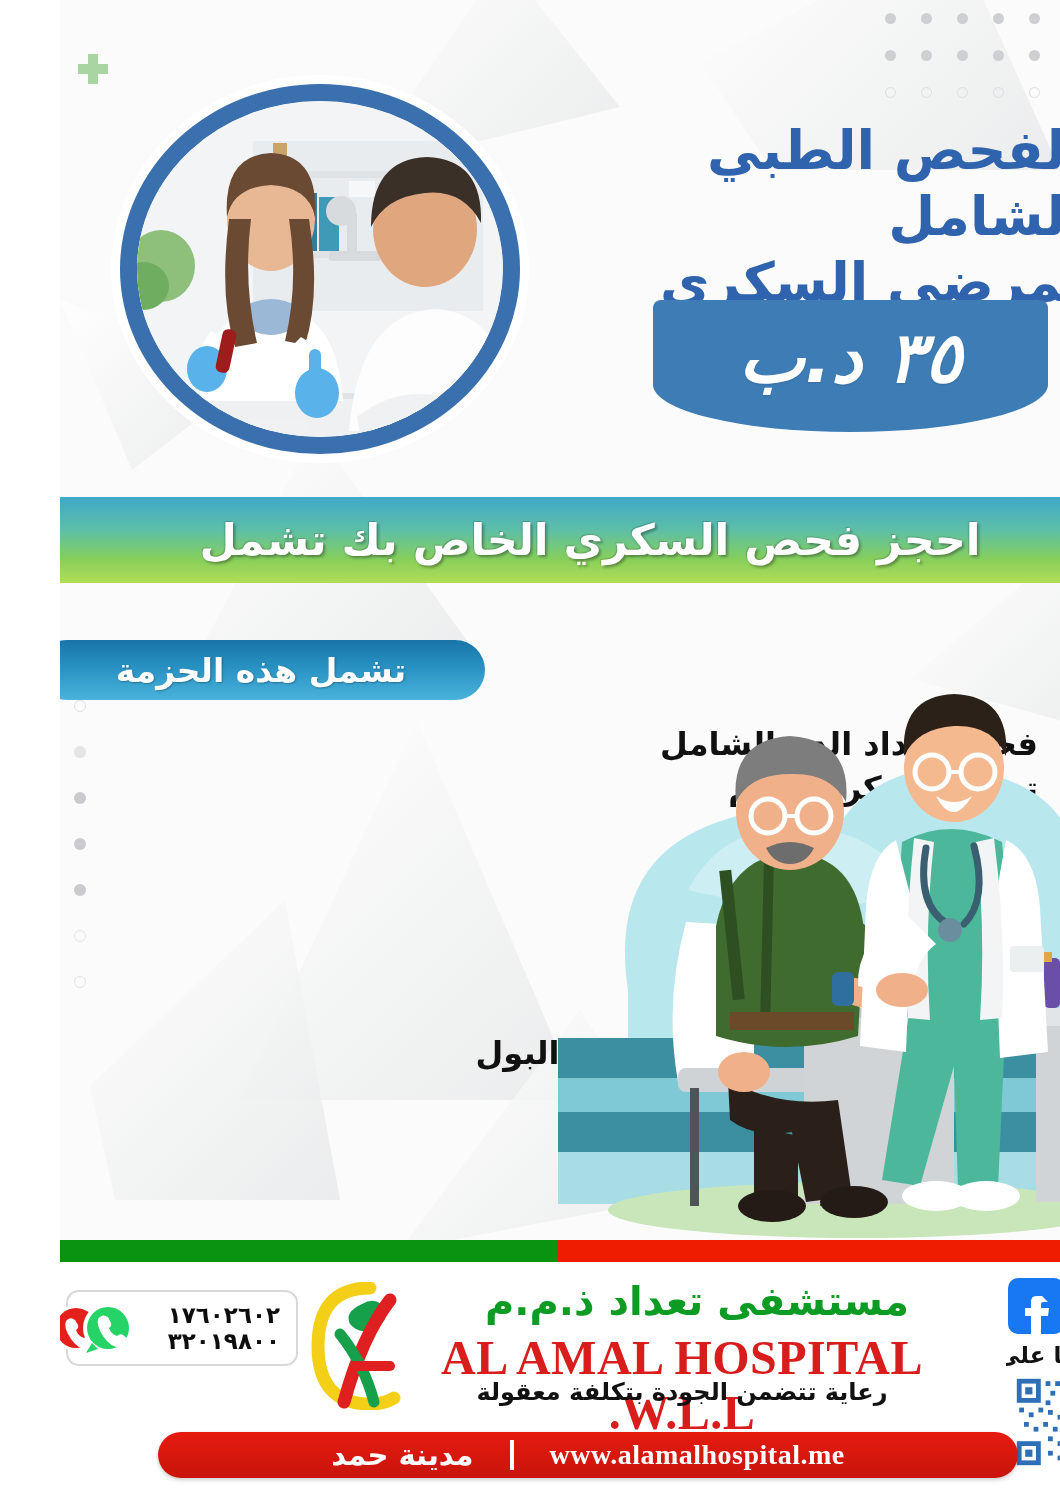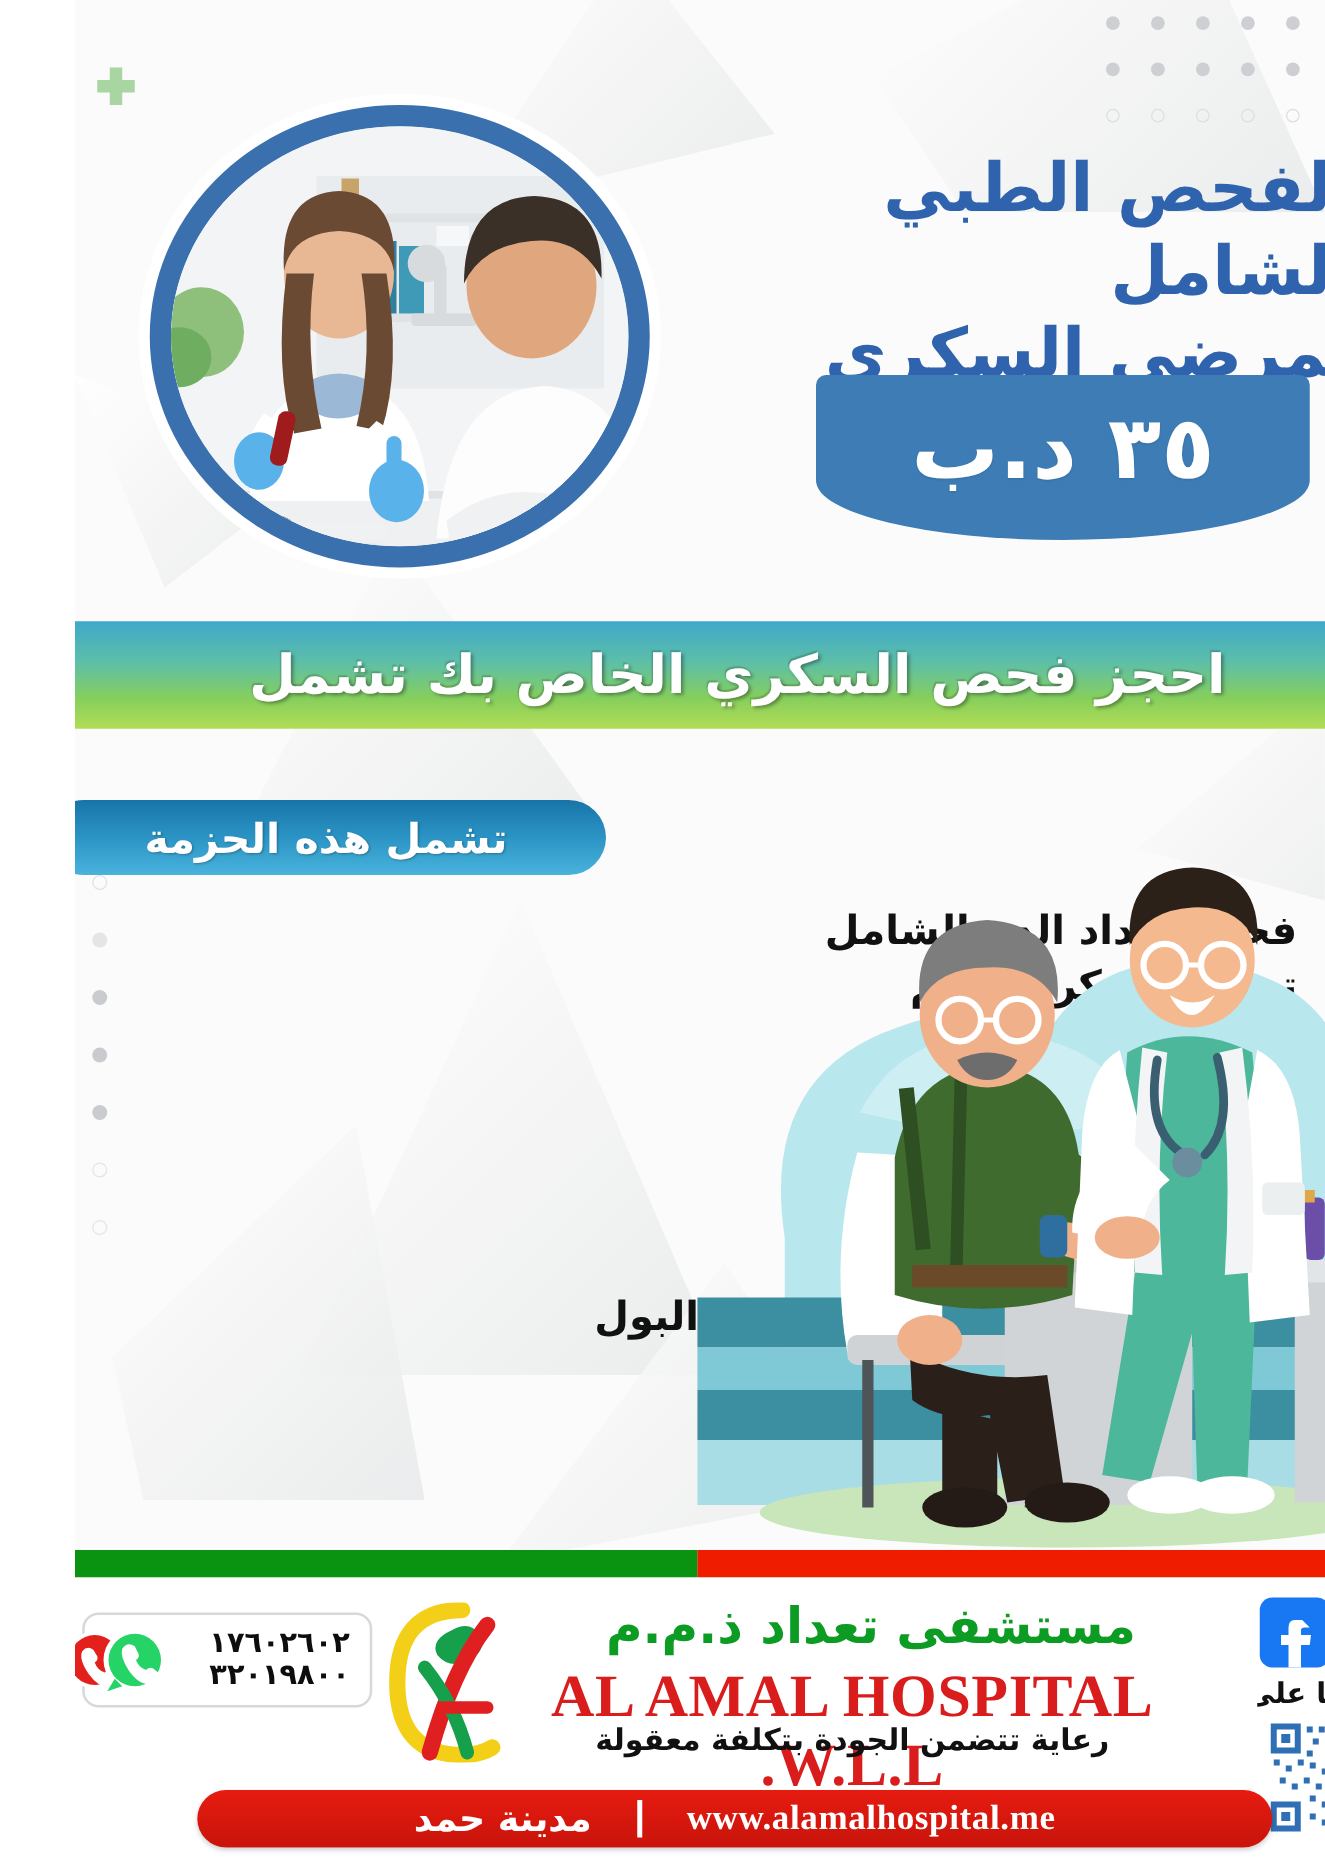--- a/index.html
+++ b/index.html
@@ -82,20 +82,21 @@
 
   .price-badge {
     position: absolute; right: 72px; top: 300px;
     width: 395px; height: 132px;
     background: #3d7cb5;
     border-radius: 8px 8px 50% 50% / 8px 8px 36% 36%;
     display: flex; align-items: center; justify-content: center;
     color: #ffffff; font-size: 70px; font-weight: bold;
     padding-bottom: 16px;
     text-shadow: 0 1px 2px rgba(0,0,0,.12);
+    font-style: italic;
   }
 
   
   .cta-banner {
     position: absolute; left: 0; top: 497px; width: 1060px; height: 86px;
     background: linear-gradient(to bottom, #3fa8c9 0%, #5dbfa8 38%, #86cf5c 72%, #b2dd55 100%);
     display: flex; align-items: center; justify-content: center;
   }
   .cta-banner .txt {
     color: #ffffff; font-size: 43px; font-weight: bold;

